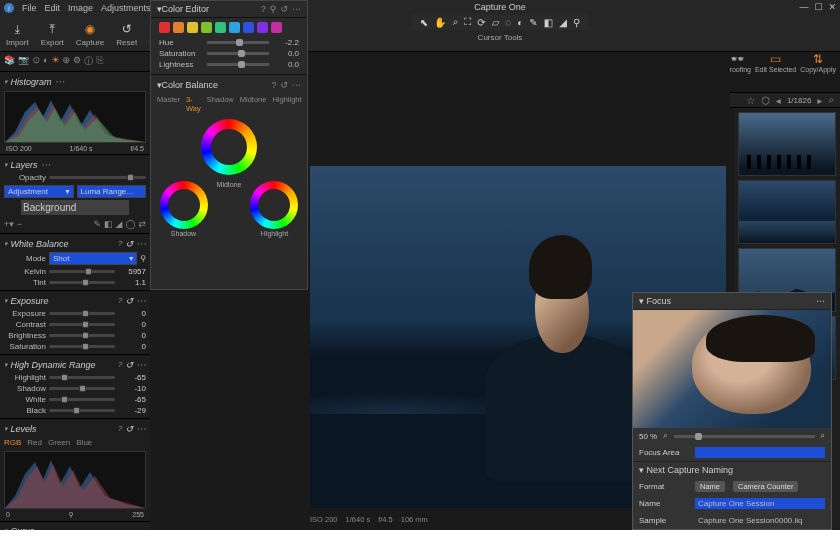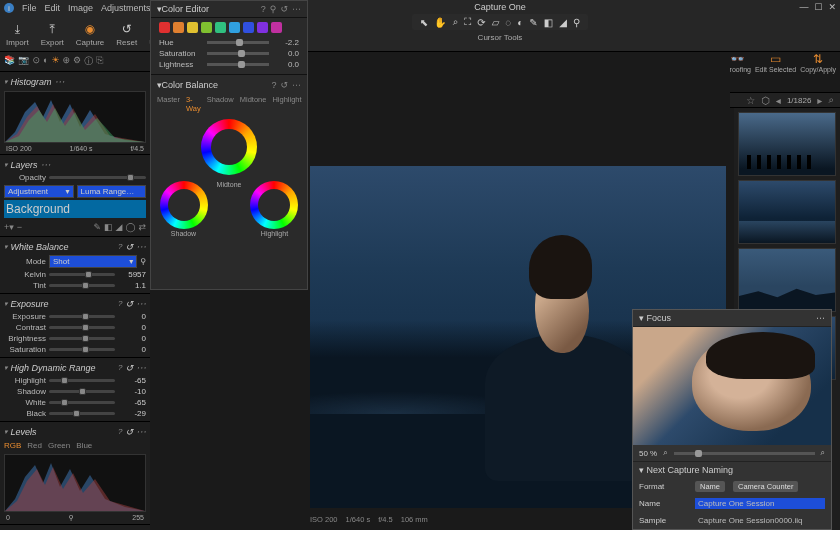--- a/index.html
+++ b/index.html
@@ -105,21 +105,21 @@
 .fp-img .hr { position:absolute; right:8%; top:4%; width:55%; height:40%; background:#1a1410; border-radius:60% 55% 30% 40%; }
 .fp-row { display:flex; align-items:center; gap:6px; padding:3px 6px; font-size:8px; color:#ccc; }
 .fp-row .lab { width:50px; }
 .fp-row .field { flex:1; background:#1d4ed8; padding:1px 3px; color:#bbb; font-size:8px; }
 .fp-zoom-track { flex:1; height:3px; background:#555; position:relative; }
 .fp-zoom-track .th { position:absolute; left:15%; top:-2px; width:7px; height:7px; background:#999; border-radius:2px; }
 .fp-sect { padding:3px 6px; font-size:9px; color:#ccc; border-top:1px solid #222; display:flex; align-items:center; gap:3px; }
 .fmt-btn { background:#555; padding:1px 5px; font-size:7.5px; color:#ddd; border-radius:2px; margin-right:2px; cursor:pointer; }
 .win-controls { position:absolute; right:4px; top:2px; display:flex; gap:6px; font-size:9px; color:#888; }
 .win-controls span { cursor:pointer; }
-.layers-box { background:#0369a1; padding:2px; margin:2px 0; font-size:12px; color:#ccc; }
+.layers-box { background:#404040; padding:2px; margin:2px 17px; font-size:10px; color:#ccc; }
 </style>
 </head>
 <body>
 
 <div class="app">
 
   <div class="menubar">
     <span class="info-icon">i</span>
     <span>File</span>
     <span>Edit</span>
@@ -546,20 +546,24 @@
         <div class="hr"></div>
       </div>
     <div class="fp-row">
       <span>50 %</span>
       <span>⌕</span>
       <div class="fp-zoom-track">
           <div class="th"></div>
         </div>
       <span>⌕</span>
     </div>
+    <div class="fp-row">
+        <span class="lab">Focus Area</span>
+        <div class="field">&nbsp;</div>
+      </div>
     <div class="fp-sect">
         <span class="caret">▾</span>
         <span>Next Capture Naming</span>
       </div>
     <div class="fp-row">
         <span class="lab">Format</span>
         <span class="fmt-btn">Name</span>
         <span class="fmt-btn">Camera Counter</span>
       </div>
     <div class="fp-row">

